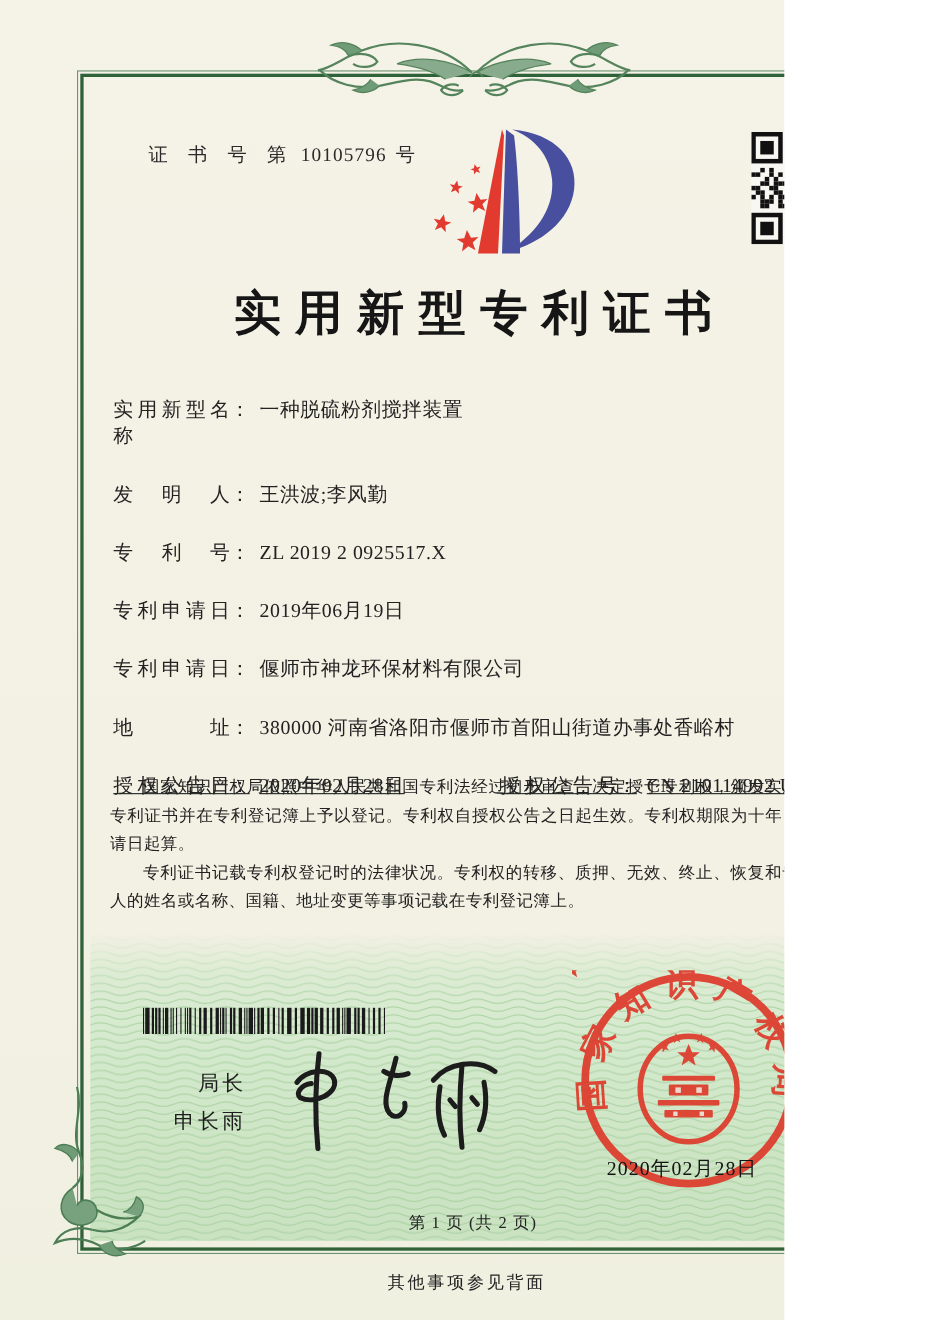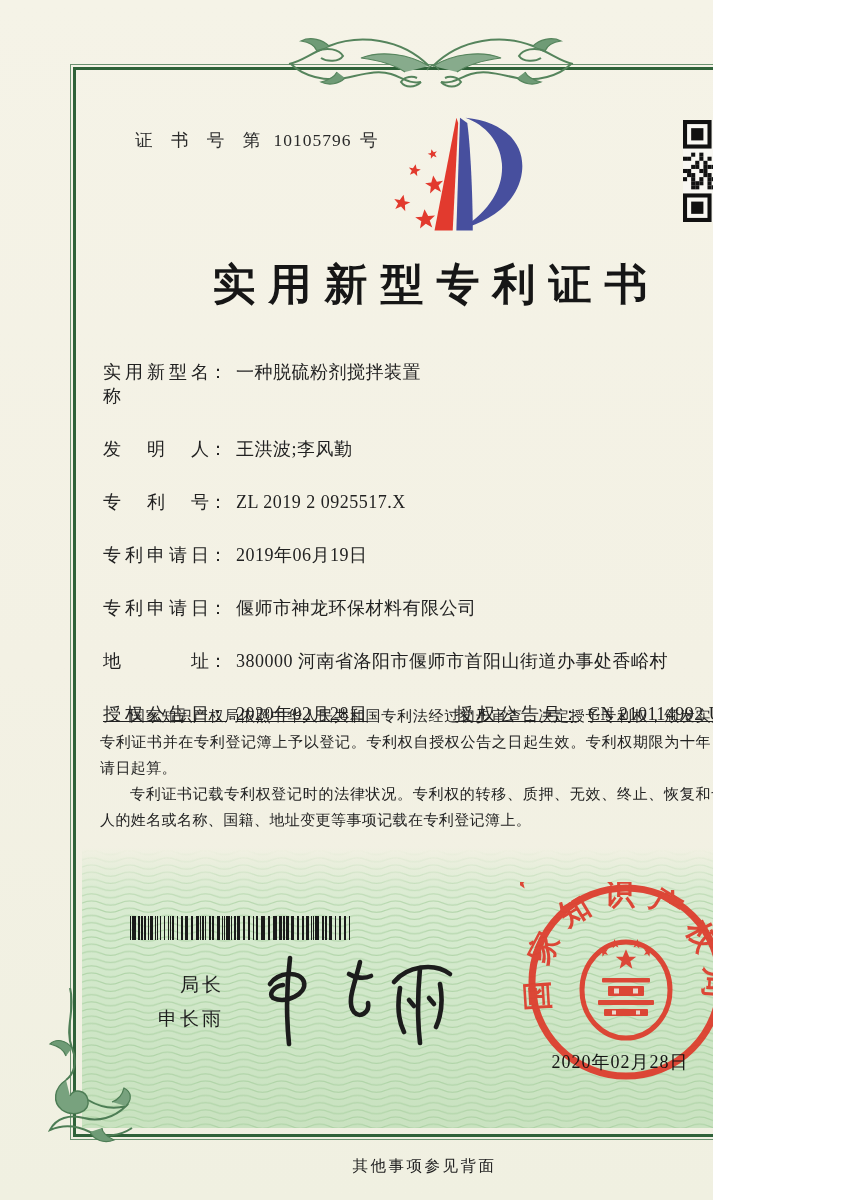--- a/index.html
+++ b/index.html
@@ -488,15 +488,16 @@
         <rect x="113" y="106.5" width="5" height="5" fill="#f0d9cf"></rect>
         <rect x="78" y="118" width="56" height="5" rx="1"></rect>
         <rect x="84" y="127" width="44" height="7" rx="1"></rect>
         <rect x="92" y="128.5" width="4" height="4" fill="#f0d9cf"></rect>
         <rect x="116" y="128.5" width="4" height="4" fill="#f0d9cf"></rect>
       </g>
     </g>
   </svg>
   <div class="seal-date">2020年02月28日</div>
 
+  <div class="page-num">第 1 页 (共 2 页)</div>
   <div class="back-note">其他事项参见背面</div>
 
 </div>
 
 </body></html>

